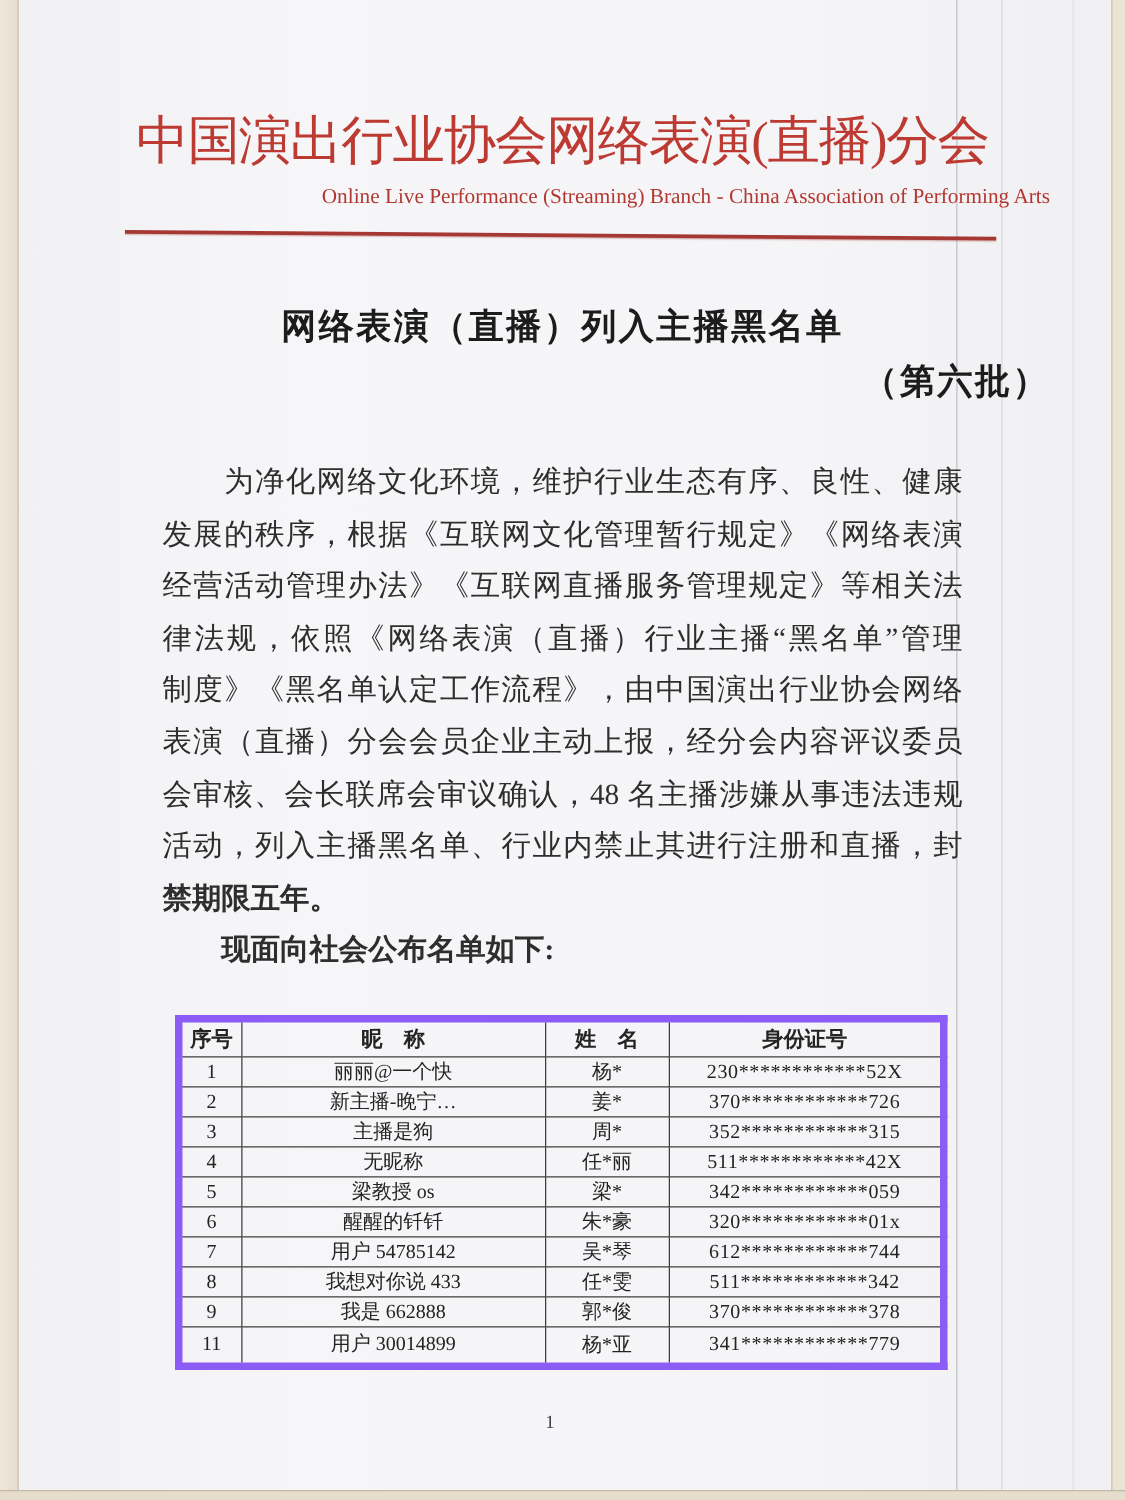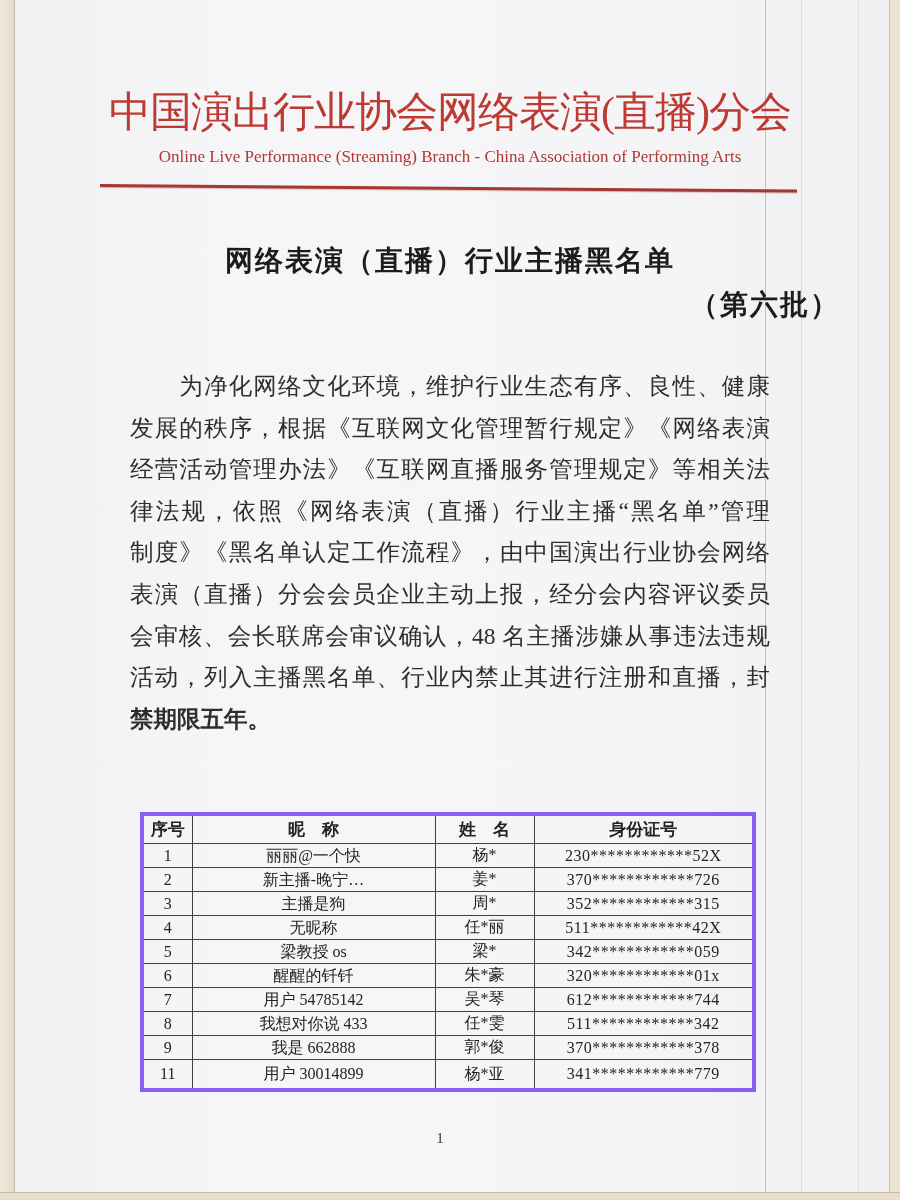--- a/index.html
+++ b/index.html
@@ -23,21 +23,21 @@
   .fold.f1{left:765px;background:rgba(110,112,122,.38);}
   .fold.f2{left:801px;background:rgba(140,142,150,.22);}
   .fold.f3{left:858px;background:rgba(150,150,156,.16);}
 
   .org-cn{
     position:absolute;top:84px;left:60px;width:780px;text-align:center;
     font-size:42px;letter-spacing:-1px;color:#bd3a32;font-weight:500;
     white-space:nowrap;
   }
   .org-en{
-    position:absolute;top:147px;left:60px;width:780px;text-align:center;
+    position:absolute;top:147px;left:60px;width:780px;text-align:right;
     font-size:17px;color:#b23731;white-space:nowrap;
   }
   .rule{
     position:absolute;top:184px;left:100px;width:697px;height:3px;
     background:#a53832;transform:rotate(.45deg);transform-origin:left center;
     box-shadow:0 1px 1px rgba(165,56,50,.3);
   }
 
   .doc-title{position:absolute;left:60px;width:780px;text-align:center;
     font-weight:bold;color:#1c1c1c;font-size:28px;letter-spacing:2px;white-space:nowrap;}
@@ -56,21 +56,21 @@
 
   table.blacklist{
     position:absolute;left:140px;top:812px;width:612px;
     border-collapse:collapse;table-layout:fixed;
     font-size:16px;color:#242424;
   }
   table.blacklist th,table.blacklist td{
     border:1px solid #3f3f3f;text-align:center;vertical-align:middle;
     padding:0 2px;overflow:hidden;
   }
-  table.blacklist{border:4px solid #8b5cf6;}
+  table.blacklist{border:6px solid #8b5cf6;}
   table.blacklist th{font-weight:600;height:27px;font-size:17px;}
   table.blacklist td{height:23px;}
   tr.tall td{height:45px;}
   tr.last td{height:28px;}
   td.nick{white-space:pre-line;line-height:1.25;}
   td.idnum{letter-spacing:.5px;}
 
   .page-num{
     position:absolute;top:1130px;left:0;width:880px;text-align:center;
     font-size:15px;color:#3c3c3c;
@@ -85,33 +85,34 @@
   <div class="fold f2"></div>
   <div class="fold f3"></div>
   <div class="edge-left"></div>
   <div class="edge-right"></div>
   <div class="edge-bottom"></div>
 
   <div class="org-cn">中国演出行业协会网络表演(直播)分会</div>
   <div class="org-en">Online Live Performance (Streaming) Branch - China Association of Performing Arts</div>
   <div class="rule"></div>
 
-  <div class="doc-title t1">网络表演（直播）行业主播黑名单</div>
+  <div class="doc-title t1">网络表演（直播）列入主播黑名单</div>
   <div class="doc-title t2">（第六批）</div>
 
   <div class="body-block">
     <div class="bline">　　为净化网络文化环境，维护行业生态有序、良性、健康</div>
     <div class="bline">发展的秩序，根据《互联网文化管理暂行规定》《网络表演</div>
     <div class="bline">经营活动管理办法》《互联网直播服务管理规定》等相关法</div>
     <div class="bline">律法规，依照《网络表演（直播）行业主播“黑名单”管理</div>
     <div class="bline">制度》《黑名单认定工作流程》，由中国演出行业协会网络</div>
     <div class="bline">表演（直播）分会会员企业主动上报，经分会内容评议委员</div>
     <div class="bline">会审核、会长联席会审议确认，48 名主播涉嫌从事违法违规</div>
     <div class="bline">活动，列入主播黑名单、行业内禁止其进行注册和直播，封</div>
     <div class="bline nojust">禁期限五年。</div>
+    <div class="bline nojust">　　现面向社会公布名单如下:</div>
   </div>
 
   <table class="blacklist">
     <colgroup>
       <col style="width:50px">
         <col style="width:243px">
         <col style="width:99px">
         <col style="width:220px">
     </colgroup>
     <tbody>

